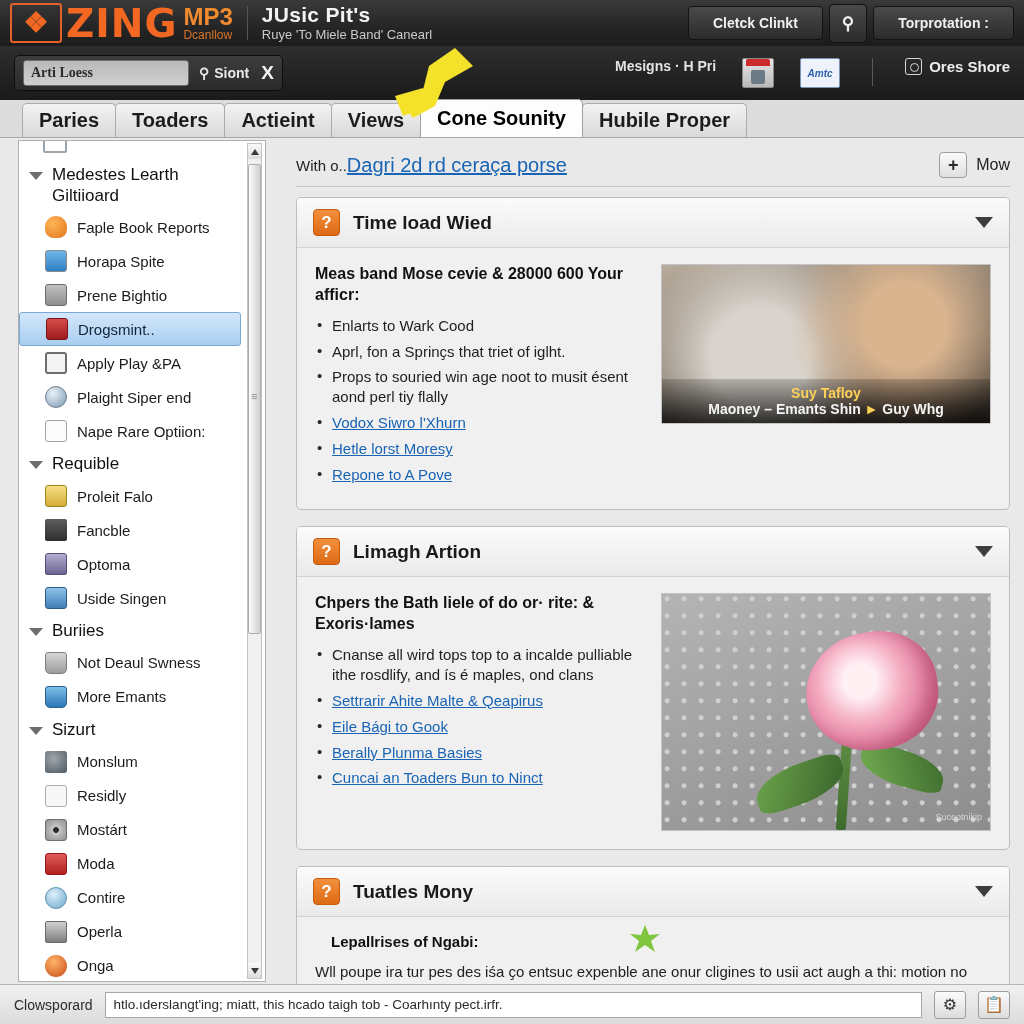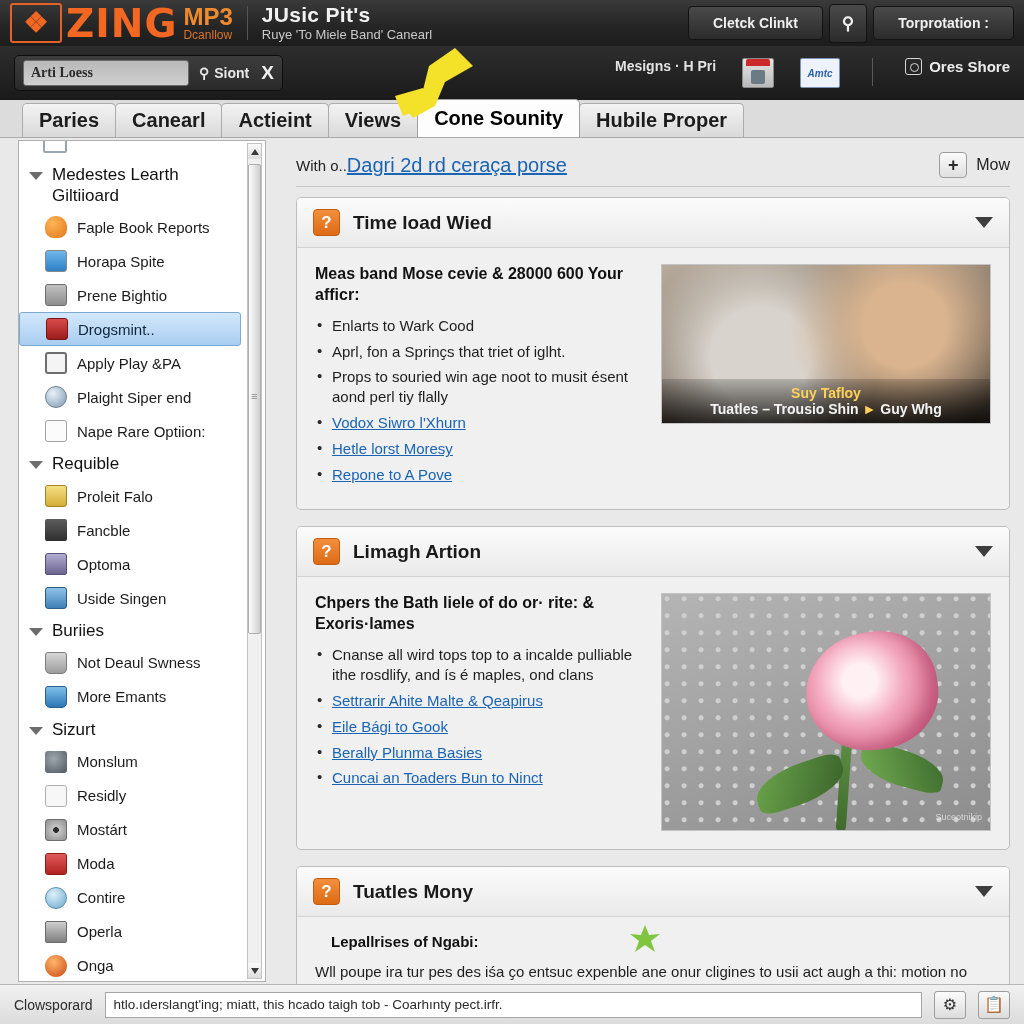--- a/index.html
+++ b/index.html
@@ -277,21 +277,21 @@
       <span class="sb-div"></span>
       <span class="sb-link">
         <span class="hex-ico"></span>
         <span>Ores Shore</span>
       </span>
     </div>
   </div>
 
   <div class="tabstrip" id="tabstrip">
       <div class="tab">Paries</div>
-      <div class="tab">Canearl</div>
+      <div class="tab">Toaders</div>
       <div class="tab">Actieint</div>
       <div class="tab">Views</div>
       <div class="tab active">Cone Sounity</div>
       <div class="tab">Hubile Proper</div>
     </div>
 
   <div class="body-area">
 
     <div class="sidebar">
       <div class="sb-scroll" id="sidebar-list">
@@ -432,21 +432,21 @@
                   <li>Props to souried win age noot to musit ésent aond perl tiy flally</li>
                   <li><a>Vodox Siwro l'Xhurn</a></li>
                   <li><a>Hetle lorst Moresy</a></li>
                   <li><a>Repone to A Pove</a></li>
                 </ul>
               </div>
               <div class="thumb video">
                 <div class="scene"></div>
                 <div class="cap">
                   <div class="cap-1">Suy Tafloy</div>
-                  <div class="cap-2"><span class="w">Tuatles  –  Trousio Shin</span><span class="y"> ► </span><span class="w">Guy Whg</span></div>
+                  <div class="cap-2"><span class="w">Maoney  –  Emants Shin</span><span class="y"> ► </span><span class="w">Guy Whg</span></div>
                 </div>
               </div>
             </div>
           </div>
           <div class="card">
             <div class="card-head">
               <span class="qmark">?</span>
               <span class="card-title">Limagh Artion</span>
               <span class="card-caret"></span>
             </div>

